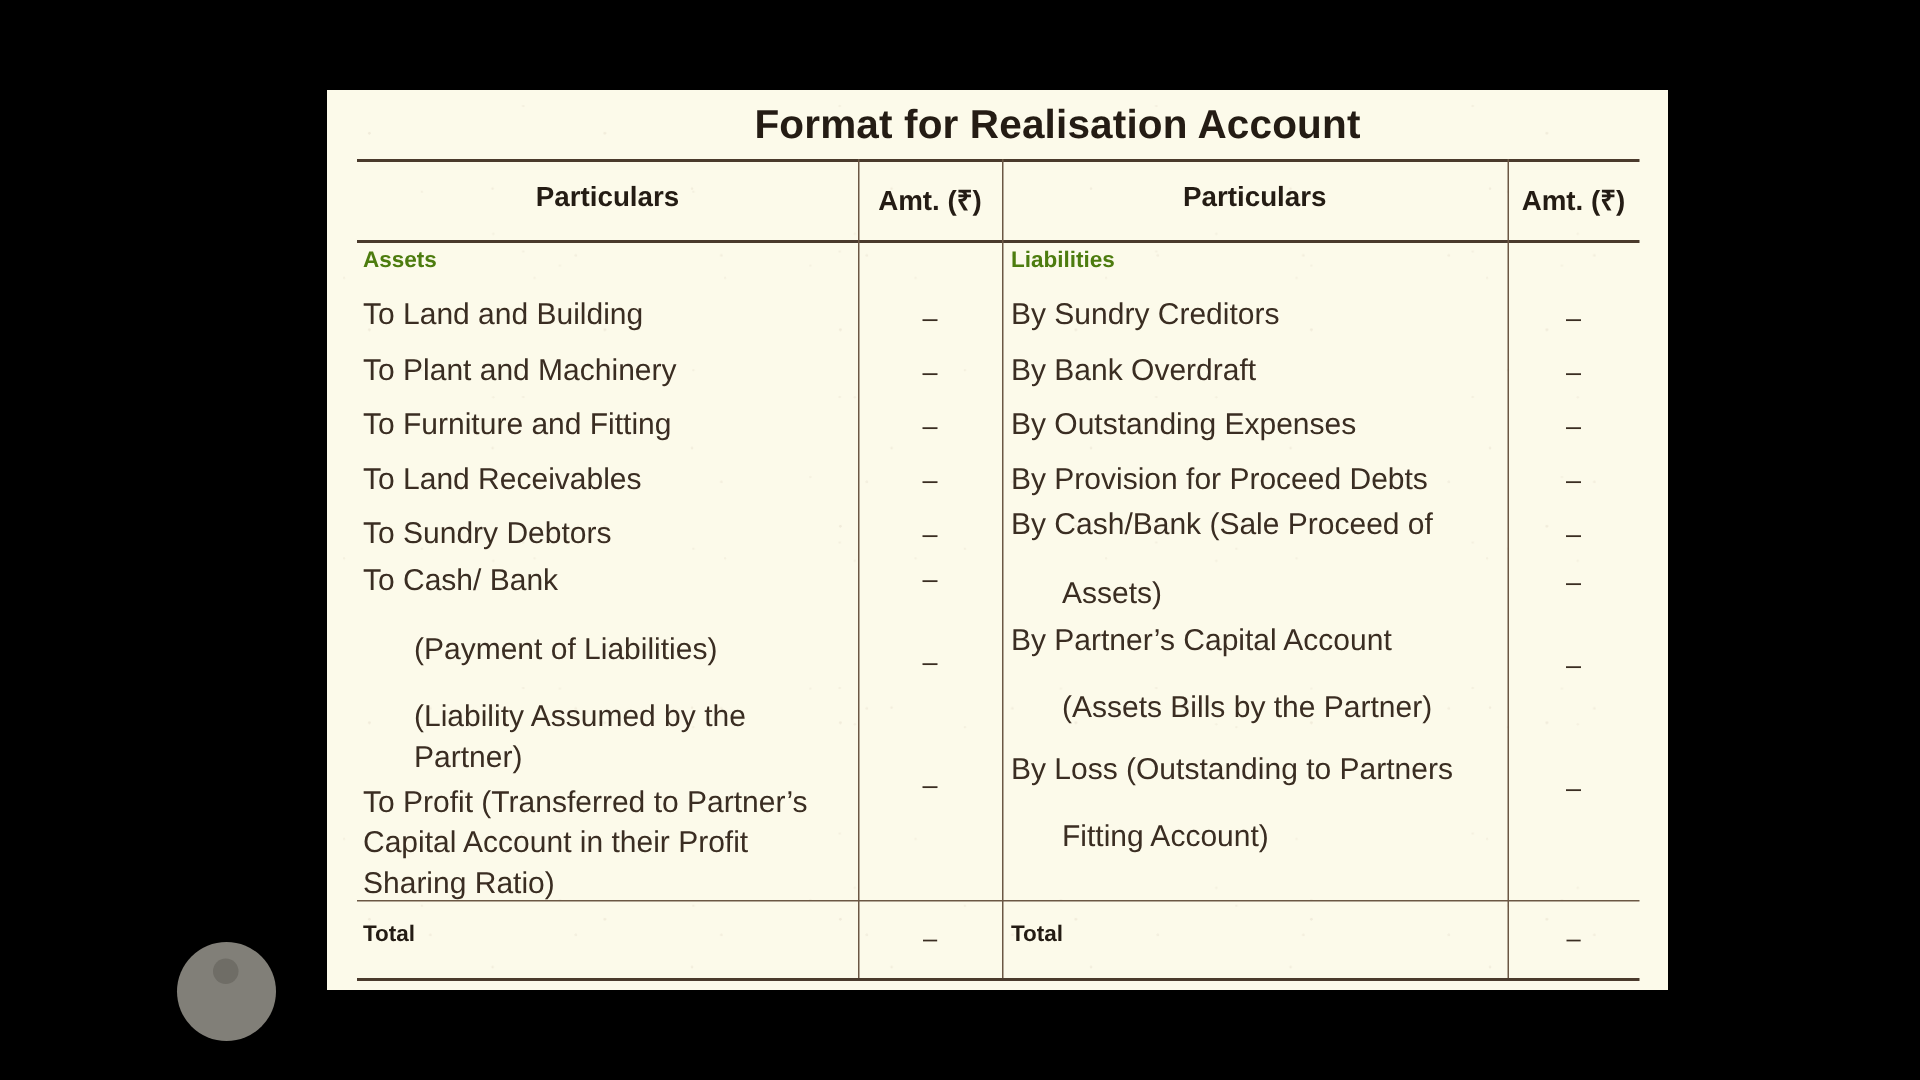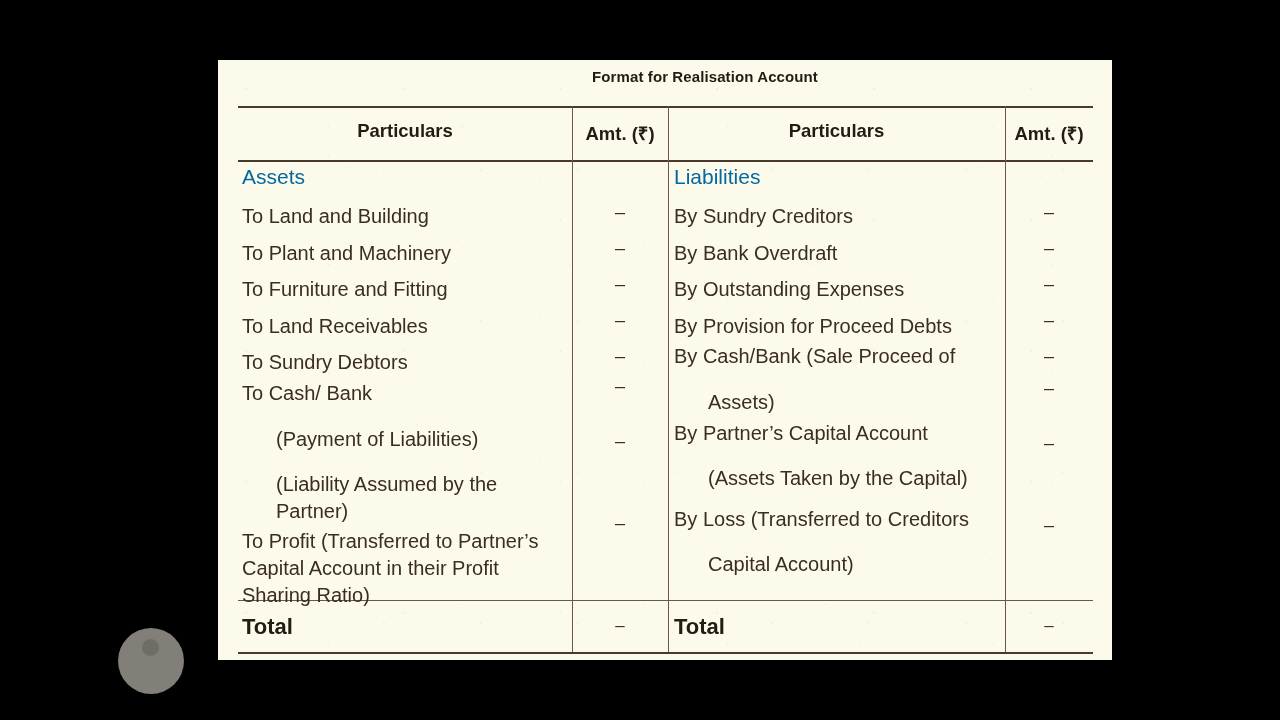--- a/index.html
+++ b/index.html
@@ -46,21 +46,21 @@
                      97px 151px, 241px 109px, 127px 187px, 167px 141px;
   }
 
   
   #doc-title {
     position: absolute;
     left: 0;
     top: 8px;
     width: 974px;
     text-align: center;
-    font-size: 15px;
+    font-size: 27px;
     font-weight: 700;
     color: #241c14;
     letter-spacing: .1px;
   }
 
   
   #ledger {
     position: absolute;
     left: 20px;
     top: 46px;
@@ -106,23 +106,23 @@
 
   
   .col {
     position: absolute;
     top: 60px;
   }
   #col-left-particulars  { left: 4px;   width: 328px; }
   #col-right-particulars { left: 436px; width: 330px; }
 
   .section-label {
-    font-size: 21px;
-    font-weight: 400;
-    color: #0369a1;
+    font-size: 15px;
+    font-weight: 700;
+    color: #4d7c0f;
     line-height: 1;
     margin: 0 0 16px 0;
   }
 
   .entry {
     position: relative;
     font-size: 20px;
     color: #3a2d22;
     line-height: 1.33;
     margin-bottom: 2px;
@@ -152,21 +152,21 @@
     text-align: center;
     font-size: 18px;
     color: #3a2d22;
     line-height: 1;
   }
 
   
   .total-cell {
     position: absolute;
     top: 508px;
-    font-size: 22px;
+    font-size: 15px;
     font-weight: 700;
     color: #241c14;
   }
   #total-left-label  { left: 4px; }
   #total-right-label { left: 436px; }
   .total-dash {
     position: absolute;
     top: 510px;
     text-align: center;
     font-size: 17px;
@@ -278,25 +278,25 @@
         </div>
         <div class="entry gap-sm">
           <span>By Provision for Proceed Debts</span>
         </div>
         <div class="entry gap-sm">
           <span>By Cash/Bank (Sale Proceed of</span>
           <span class="cont">Assets)</span>
         </div>
         <div class="entry gap-lg">
           <span>By Partner’s Capital Account</span>
-          <span class="cont">(Assets Taken by the Capital)</span>
+          <span class="cont">(Assets Bills by the Partner)</span>
         </div>
         <div class="entry">
-          <span>By Loss (Transferred to Creditors</span>
-          <span class="cont">Capital Account)</span>
+          <span>By Loss (Outstanding to Partners</span>
+          <span class="cont">Fitting Account)</span>
         </div>
       </div>
 
       <div class="dash-col" id="dash-col-right">
         <div class="dash" style="top:37px">–</div>
         <div class="dash" style="top:73px">–</div>
         <div class="dash" style="top:109px">–</div>
         <div class="dash" style="top:145px">–</div>
         <div class="dash" style="top:181px">–</div>
         <div class="dash" style="top:213px">–</div>

